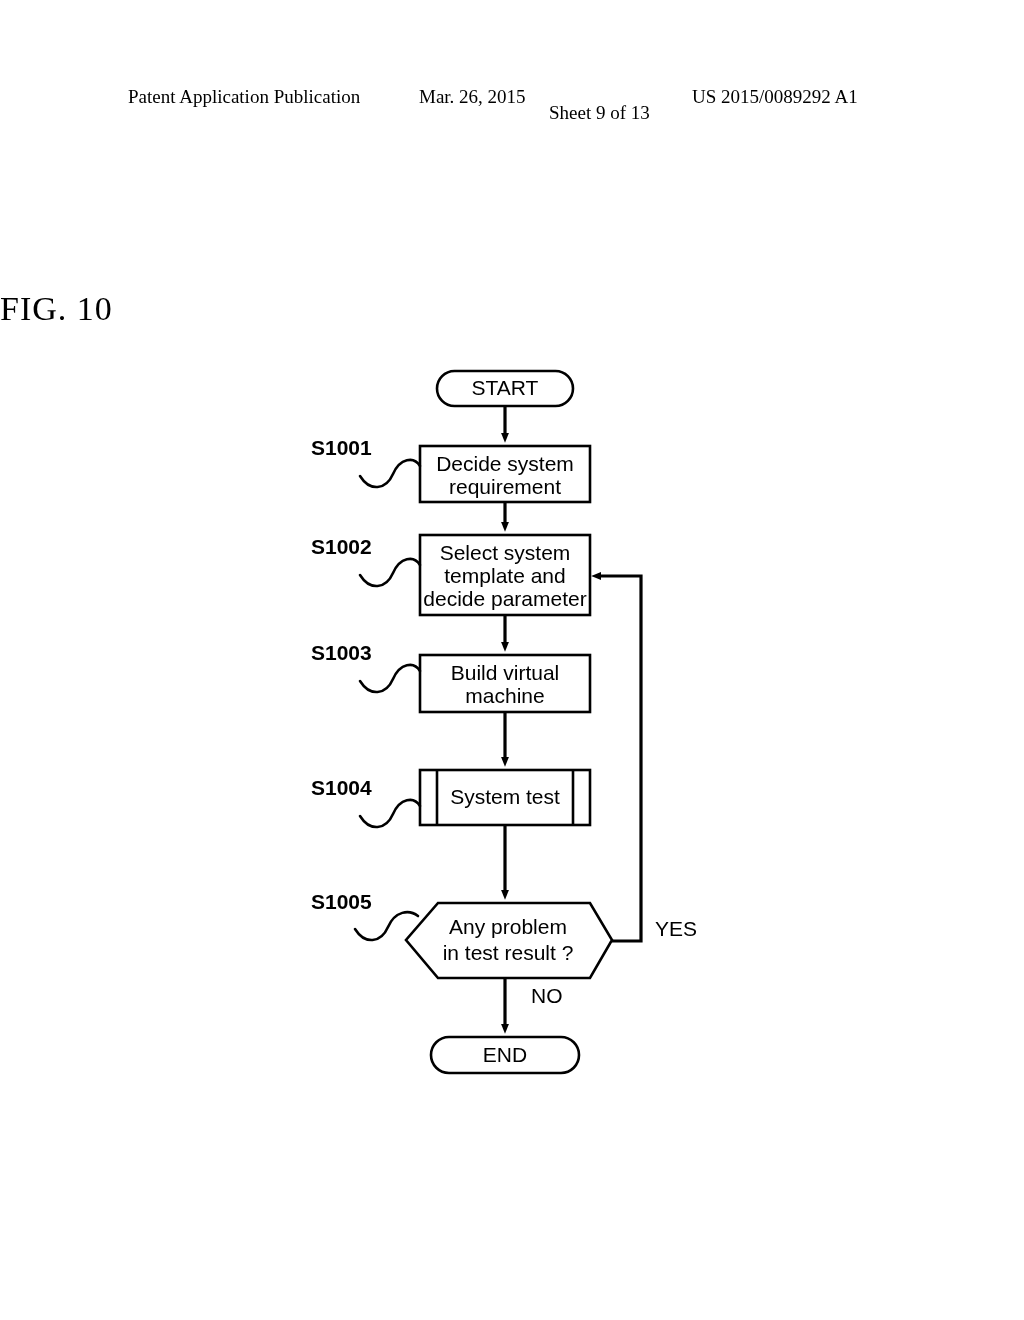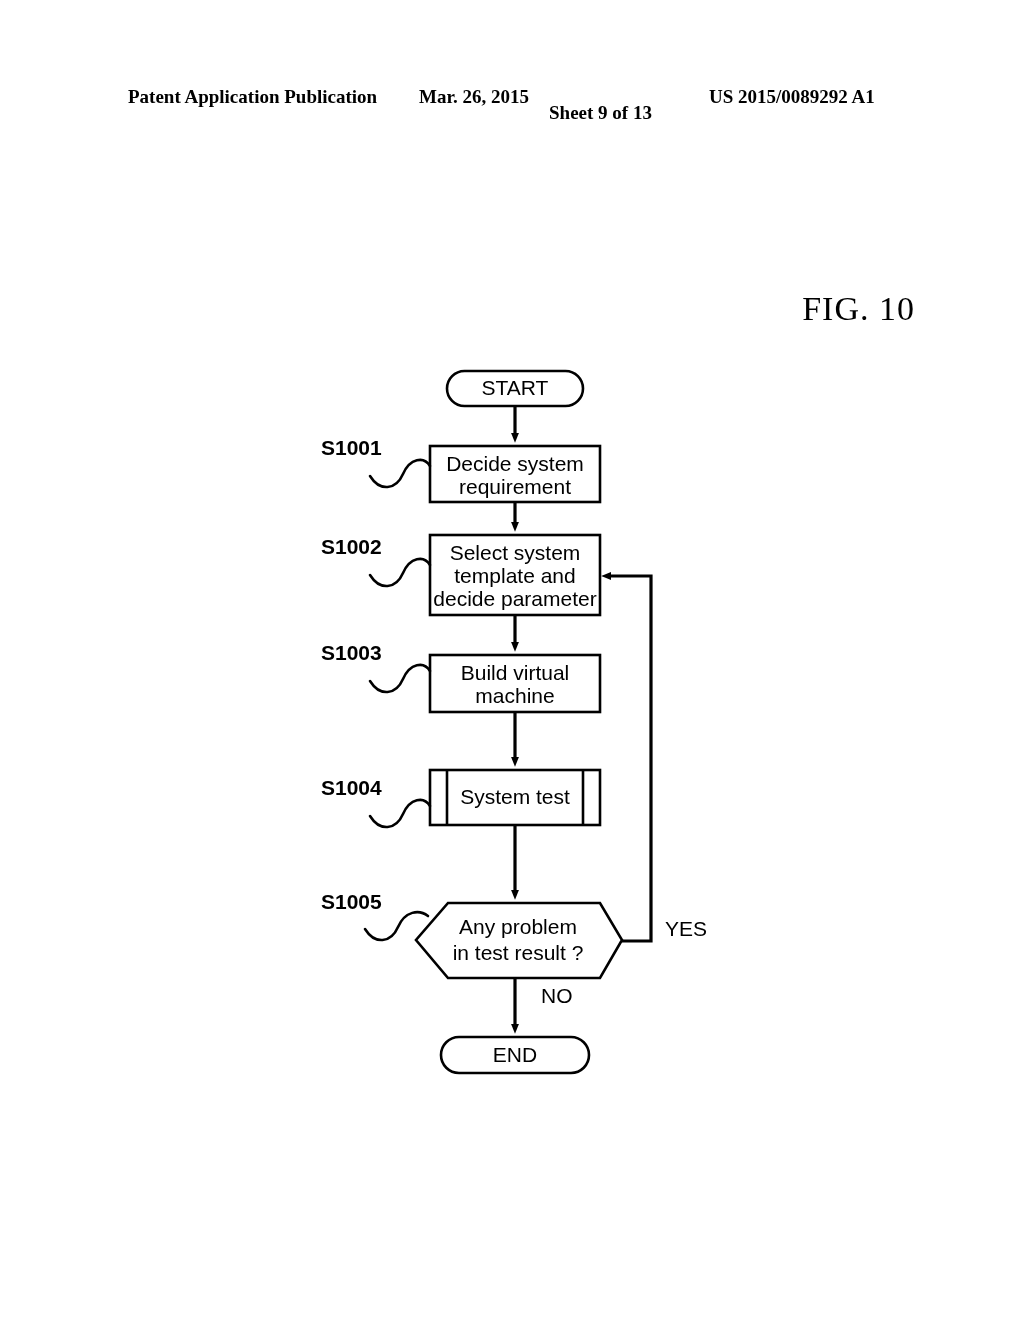--- a/index.html
+++ b/index.html
@@ -18,21 +18,21 @@
   }
 
   
   #page-header {
     position: absolute;
     top: 86px;
     left: 0;
     width: 1024px;
     height: 28px;
     font-family: "Liberation Serif", serif;
-    font-weight: bold;
+    font-weight: normal;
     font-size: 19px;
     letter-spacing: 0px;
     white-space: nowrap;
   }
   #page-header .hdr-pub {
     position: absolute;
     left: 128px;
     top: 0;
   }
   #page-header .hdr-date {
@@ -41,44 +41,43 @@
     top: 0;
     text-align: center;
   }
   #page-header .hdr-sheet {
     position: absolute;
     left: 549px;
     top: 16px;
   }
   #page-header .hdr-patno {
     position: absolute;
-    left: 709px;
+    left: 692px;
     top: 0;
   }
 
   
   #fig-title {
     position: absolute;
     left: 0;
     top: 290px;
     width: 915px;
-    text-align: right;
+    text-align: left;
     font-family: "Liberation Serif", serif;
     font-size: 34px;
     letter-spacing: 1px;
   }
 
   
   #flowchart {
     position: absolute;
     left: 0;
     top: 0;
     width: 948px;
     height: 1320px;
-    margin-left: 10px;
   }
   #flowchart svg {
     display: block;
   }
 
   
   .node-text {
     font-family: "Liberation Sans", sans-serif;
     font-size: 21px;
     fill: #000000;

